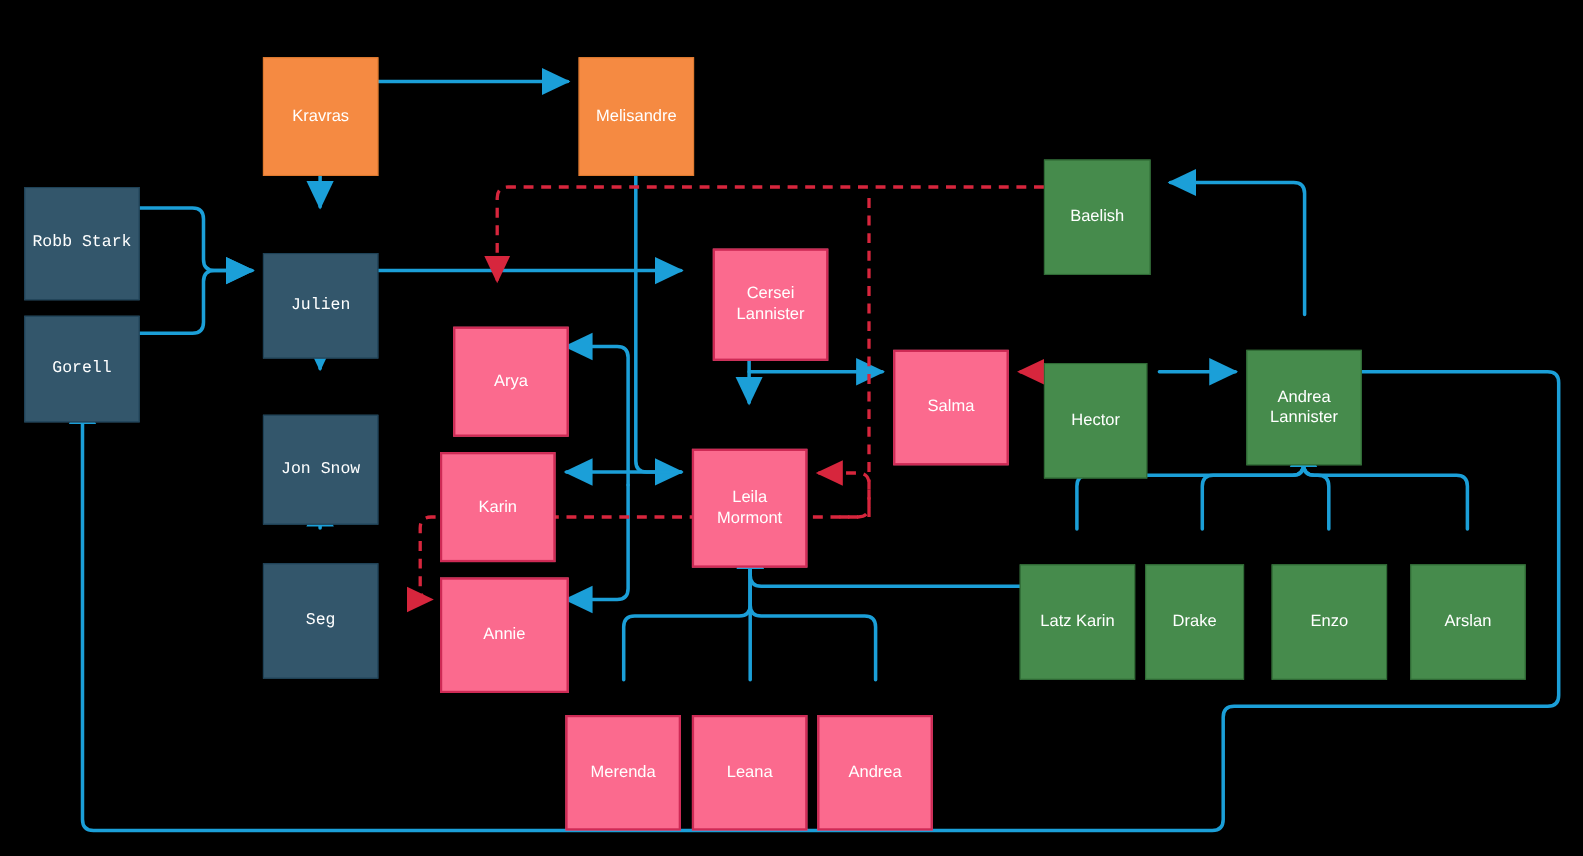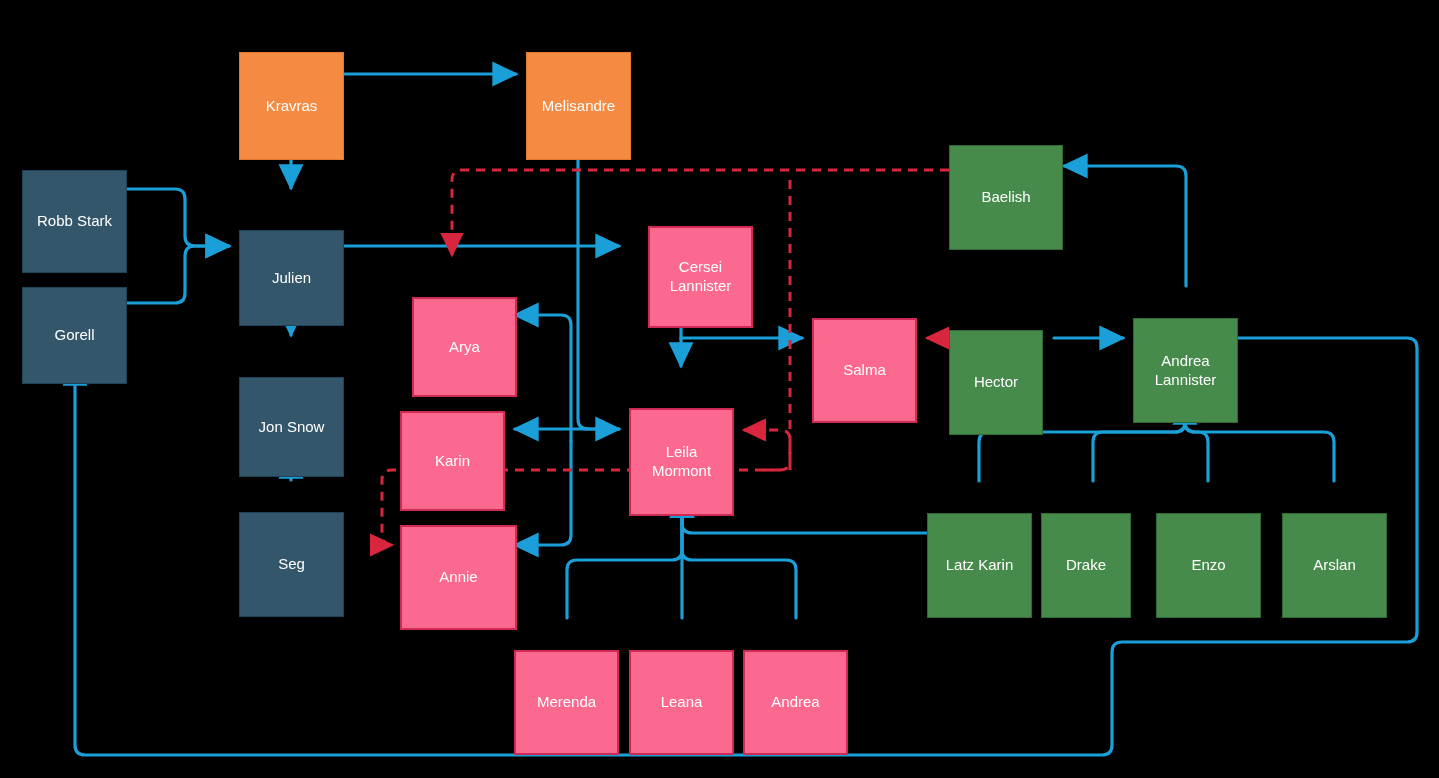--- a/index.html
+++ b/index.html
@@ -3,21 +3,21 @@
 <meta charset="utf-8">
 <title>Relationship Diagram</title>
 <style>
   html,body{margin:0;padding:0;background:#000;}
   #stage{position:relative;width:1439px;height:778px;background:#000;overflow:hidden;
          font-family:"Liberation Sans","DejaVu Sans",sans-serif;}
   #edges{position:absolute;left:0;top:0;width:1439px;height:778px;}
   .node{position:absolute;box-sizing:border-box;display:flex;align-items:center;
         justify-content:center;text-align:center;color:#ffffff;font-size:15px;
         line-height:1.25;padding:2px 4px;margin-top:32px;}
-  .node.slate{background:#33566B;border:1px solid #1e4257;}
+  .node.slate{background:#33566B;border:1px solid #1e4257;font-family:Liberation Mono, monospace;}
   .node.orange{background:#F58A42;border:1px solid #e07a2f;}
   .node.pink{background:#FB6A8E;border:2px solid #CE2A55;}
   .node.green{background:#468B4C;border:1px solid #2f6a35;}
   .node .lbl{pointer-events:none;white-space:pre-line;}
 </style>
 </head>
 <body>
 
 <div id="stage">
 
@@ -130,21 +130,21 @@
         <span class="lbl">Cersei
 Lannister</span>
       </div>
       <div class="node pink" style="left: 629px; top: 376px; width: 105px; height: 108px;">
         <span class="lbl">Leila
 Mormont</span>
       </div>
       <div class="node pink" style="left: 812px; top: 286px; width: 105px; height: 105px;">
         <span class="lbl">Salma</span>
       </div>
-      <div class="node green" style="left: 949px; top: 113px; width: 114px; height: 105px;">
+      <div class="node green" style="left: 949px; top: 113px; width: 97px; height: 105px;">
         <span class="lbl">Baelish</span>
       </div>
       <div class="node green" style="left: 949px; top: 298px; width: 94px; height: 105px;">
         <span class="lbl">Hector</span>
       </div>
       <div class="node green" style="left: 1133px; top: 286px; width: 105px; height: 105px;">
         <span class="lbl">Andrea
 Lannister</span>
       </div>
       <div class="node green" style="left: 927px; top: 481px; width: 105px; height: 105px;">

